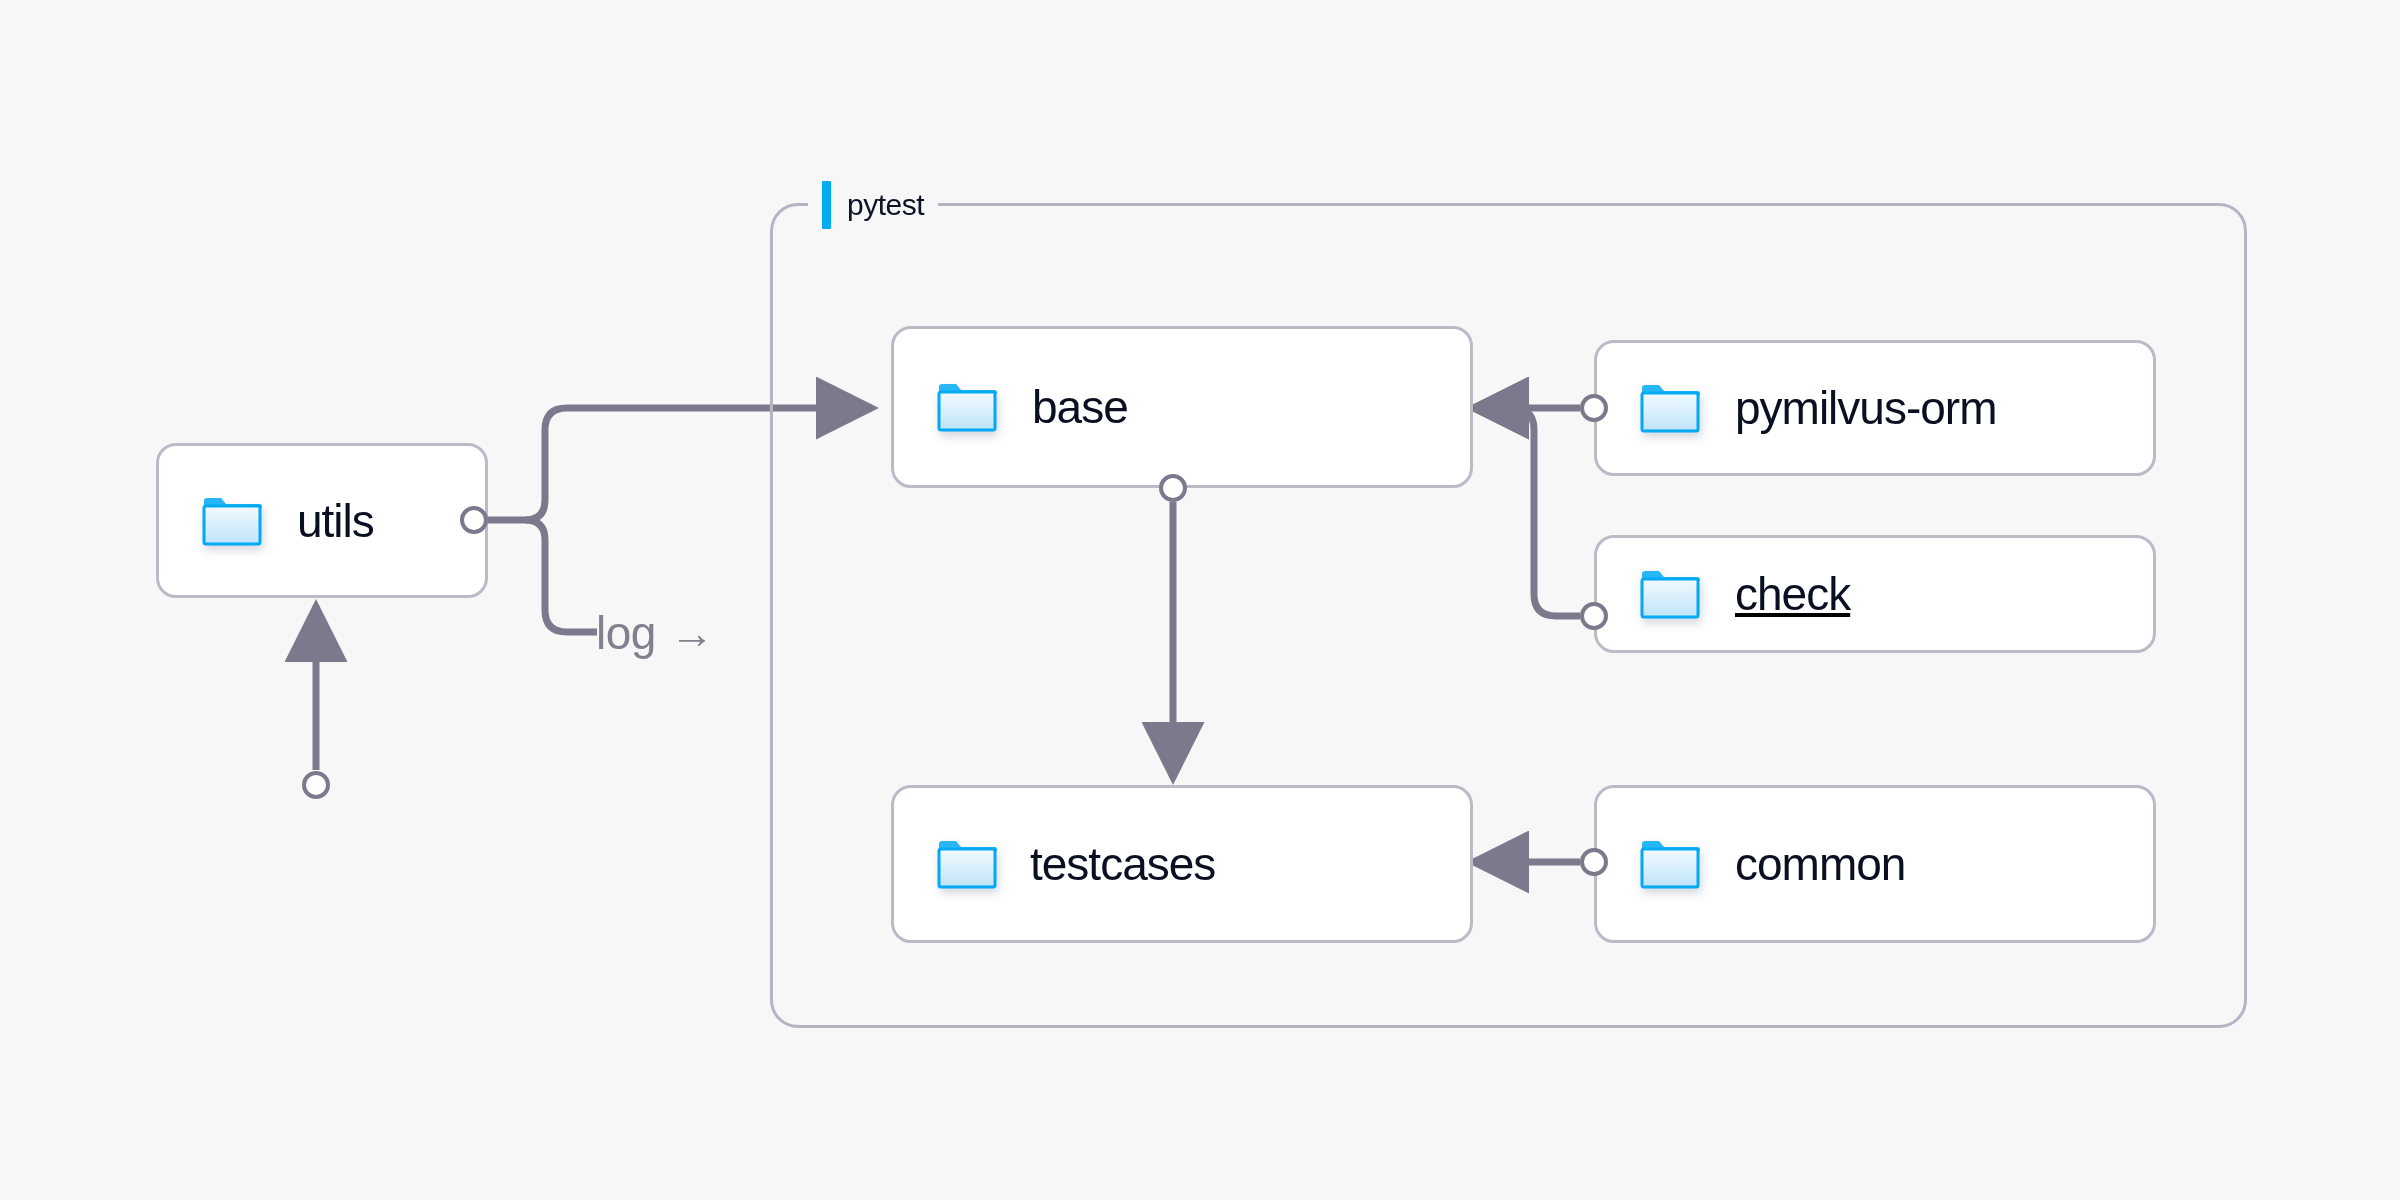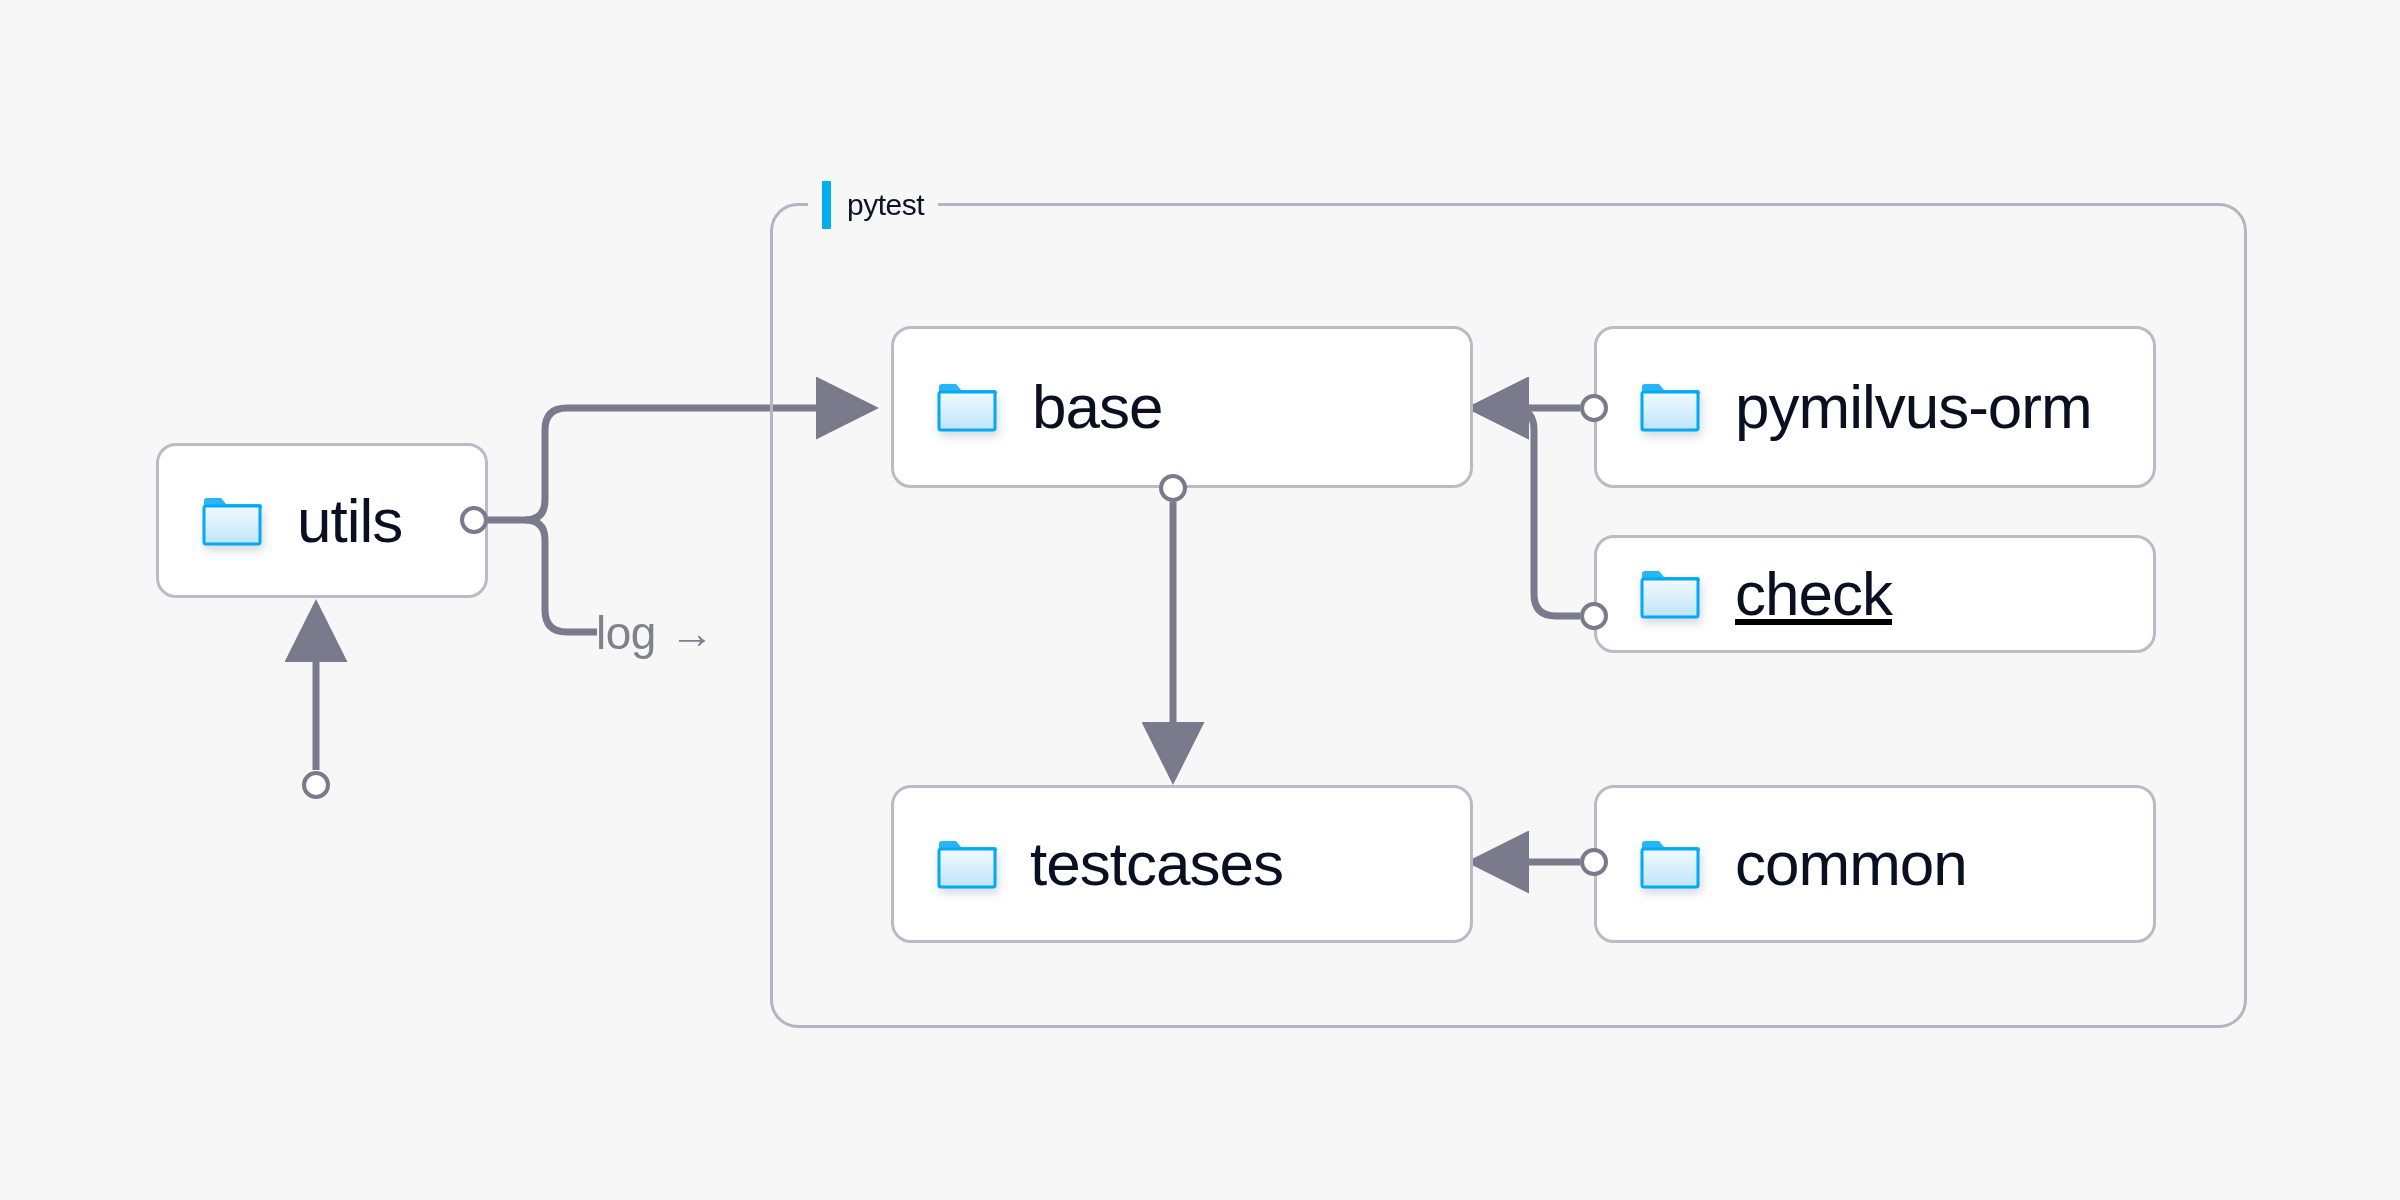--- a/index.html
+++ b/index.html
@@ -66,21 +66,21 @@
     background: #ffffff;
     border: 3px solid #bdbac8;
     border-radius: 20px;
     display: flex;
     align-items: center;
     gap: 34px;
     padding-left: 42px;
     z-index: 4;
   }
   .node-label {
-    font-size: 62px;
+    font-size: 46px;
     color: #0a1022;
     letter-spacing: -1px;
     white-space: nowrap;
     line-height: 1;
   }
 
   
   .folder-icon {
     flex: 0 0 auto;
     width: 62px;
@@ -213,21 +213,21 @@
             <stop offset="100%" stop-color="#bfe4f8"></stop>
           </linearGradient>
         </defs>
         <path d="M3 12 L3 6 Q3 3 6 3 L20 3 L25 9 L59 9 Q61 9 61 12 L61 13 Z" fill="#29b6f6"></path>
         <rect x="3" y="11" width="56" height="38" rx="2" fill="url(#fgT)" stroke="#03a9f4" stroke-width="3"></rect>
       </svg>
     </span>
     <span class="node-label">testcases</span>
   </div>
 
-  <div class="node" style="left:1594px; top:326px; width:562px; height:162px;">
+  <div class="node" style="left:1594px; top:340px; width:562px; height:136px;">
     <span class="folder-icon">
       <svg viewBox="0 0 62 52" width="62" height="52" xmlns="http://www.w3.org/2000/svg">
         <defs>
           <linearGradient id="fgP" x1="0" y1="0" x2="0" y2="1">
             <stop offset="0%" stop-color="#f2fafe"></stop>
             <stop offset="100%" stop-color="#bfe4f8"></stop>
           </linearGradient>
         </defs>
         <path d="M3 12 L3 6 Q3 3 6 3 L20 3 L25 9 L59 9 Q61 9 61 12 L61 13 Z" fill="#29b6f6"></path>
         <rect x="3" y="11" width="56" height="38" rx="2" fill="url(#fgP)" stroke="#03a9f4" stroke-width="3"></rect>

